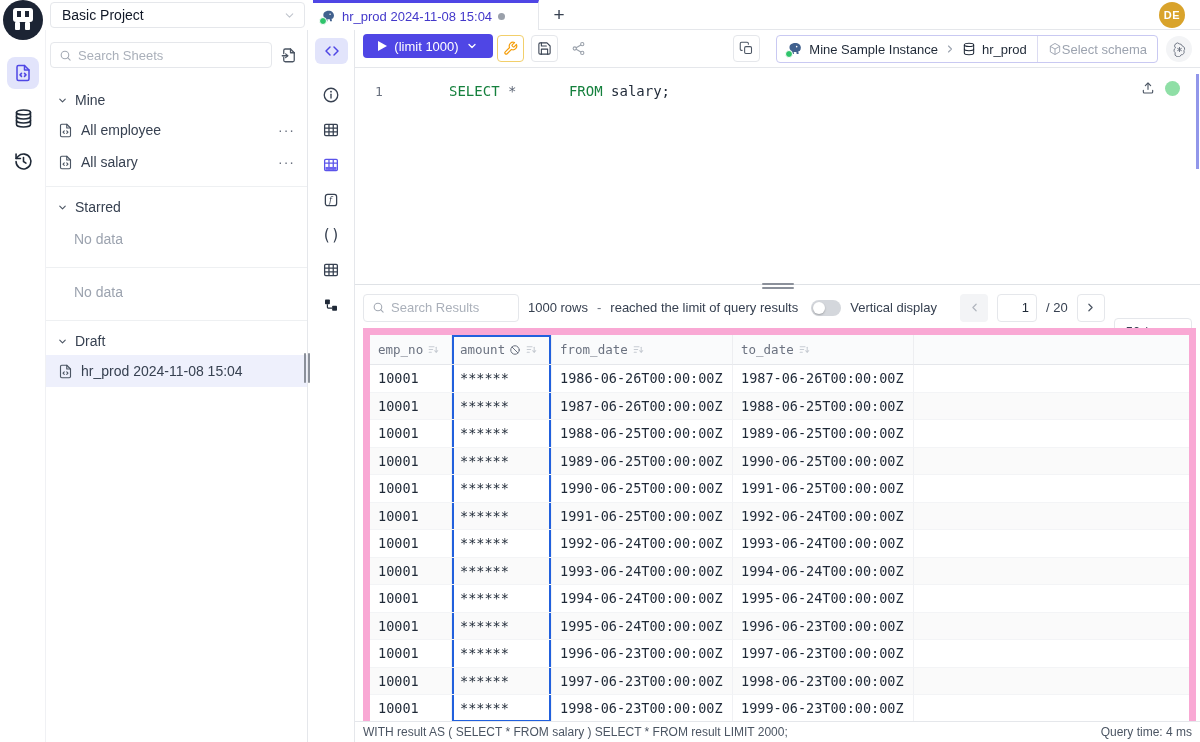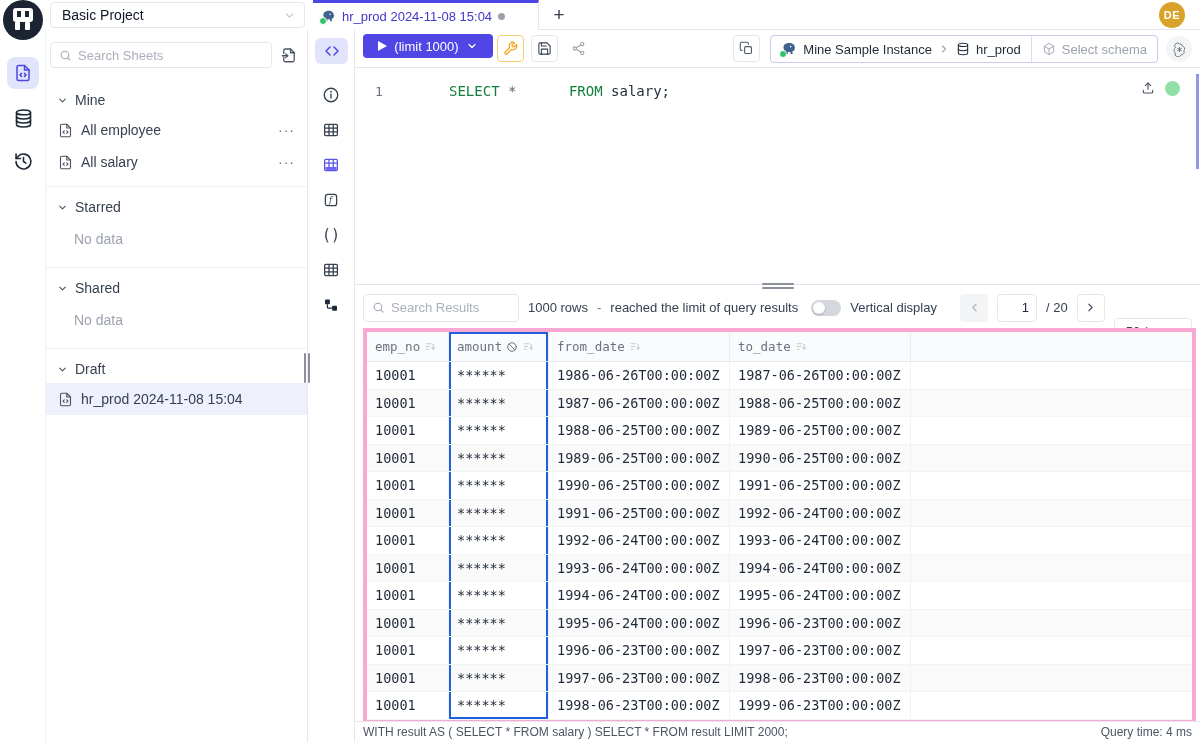--- a/index.html
+++ b/index.html
@@ -87,21 +87,21 @@
     border-bottom:5.5px solid transparent; }
   .icon-btn { position:absolute; top:5px; width:27px; height:27px; border-radius:4px;
     display:flex; align-items:center; justify-content:center; cursor:pointer; background:#fff; }
   .wrench-btn { left:142px; border:1px solid #f2cf6b; }
   .save-btn { left:176px; border:1px solid #e5e7eb; }
   .share-btn { left:210px; }
   .batch-btn { right:440px; border:1px solid #e5e7eb; }
   .conn-group { position:absolute; right:42px; top:5px; height:28px; display:flex;
     border:1px solid #c9c9f2; border-radius:4px; background:#fff; }
   .conn-left { display:flex; align-items:center; gap:6px; padding:0 10px; cursor:pointer; }
-  .conn-right { display:flex; align-items:center; gap:6px; padding:0 10px;
+  .conn-right { display:flex; align-items:center; gap:0; padding:0 10px;
     border-left:1px solid #dcdcf2; cursor:pointer; }
   .conn-text { font-size:13px; color:#1f2937; white-space:nowrap; }
   .conn-muted { font-size:13px; color:#9ca3af; white-space:nowrap; }
   .pg-wrap { position:relative; }
   .pg-wrap::after { content:""; position:absolute; left:-2px; bottom:-1px; width:6px; height:6px;
     border-radius:50%; background:#2fc46b; border:1px solid #fff; }
   .ai-btn { position:absolute; right:8px; top:6px; width:26px; height:26px; border-radius:50%;
     background:#f3f4f6; display:flex; align-items:center; justify-content:center; cursor:pointer; }
 
   
@@ -140,21 +140,21 @@
   .pg-input { width:40px; height:28px; border:1px solid #e5e7eb; border-radius:4px;
     text-align:right; padding:0 7px; font-size:13px; color:#1f2937; outline:none;
     font-family:"Liberation Sans",sans-serif; }
   .pg-total { font-size:13px; color:#374151; }
   .pg-size { height:28px; border:1px solid #e5e7eb; border-radius:4px; display:flex;
     align-items:center; padding:0 11px; font-size:13px; color:#374151; cursor:pointer;margin-top:48px; }
 
   
   .tablewrap { position:absolute; left:8px; right:4px; top:298px; }
   table { width:100%; border-collapse:separate; border-spacing:0; table-layout:fixed;
-    border:4px solid #f9a8d4; }
+    border:7px solid #f9a8d4; }
   th { height:30px; background:#fafbfc; color:#6b7280; font-weight:normal; text-align:left;
     font-family:"DejaVu Sans Mono",monospace; font-size:12.5px; padding:0 8px;
     border-bottom:1px solid #e5e7eb; border-right:1px solid #edeef1; cursor:pointer; }
   th .th-inner { display:flex; align-items:center; gap:4px; }
   td { height:27.5px; font-family:"DejaVu Sans Mono",monospace; font-size:13.5px; color:#1f2937;
     padding:0 8px; border-right:1px solid #f0f1f4; border-bottom:1px solid #f3f4f6;
     white-space:nowrap; overflow:hidden; cursor:default; }
   tr:nth-child(even) td { background:#fafafa; }
   th.c0,td.c0 { width:82px; } th.c1,td.c1 { width:100px; }
   th.c2,td.c2 { width:181px; } th.c3,td.c3 { width:181px; }
@@ -293,28 +293,20 @@
           <span>
               <svg width="11" height="11" viewBox="0 0 24 24" fill="none" stroke="#4b5563" stroke-width="2.4" stroke-linecap="round" stroke-linejoin="round">
                 <path d="m6 9 6 6 6-6"></path>
               </svg>
             </span>
           <span>Starred</span>
         </div>
         <div class="no-data">No data</div>
       </div>
       <div class="section">
-        <div class="sec-title">
-          <span>
-              <svg width="11" height="11" viewBox="0 0 24 24" fill="none" stroke="#4b5563" stroke-width="2.4" stroke-linecap="round" stroke-linejoin="round">
-                <path d="m6 9 6 6 6-6"></path>
-              </svg>
-            </span>
-          <span>Shared</span>
-        </div>
         <div class="no-data">No data</div>
       </div>
       <div class="section">
         <div class="sec-title">
           <span>
               <svg width="11" height="11" viewBox="0 0 24 24" fill="none" stroke="#4b5563" stroke-width="2.4" stroke-linecap="round" stroke-linejoin="round">
                 <path d="m6 9 6 6 6-6"></path>
               </svg>
             </span>
           <span>Draft</span>

